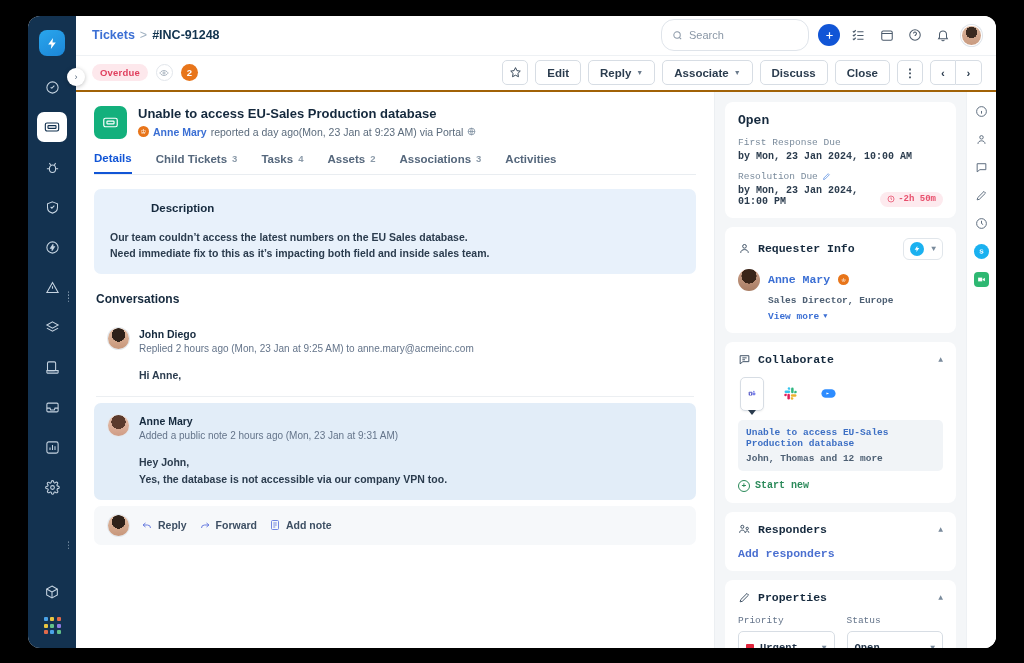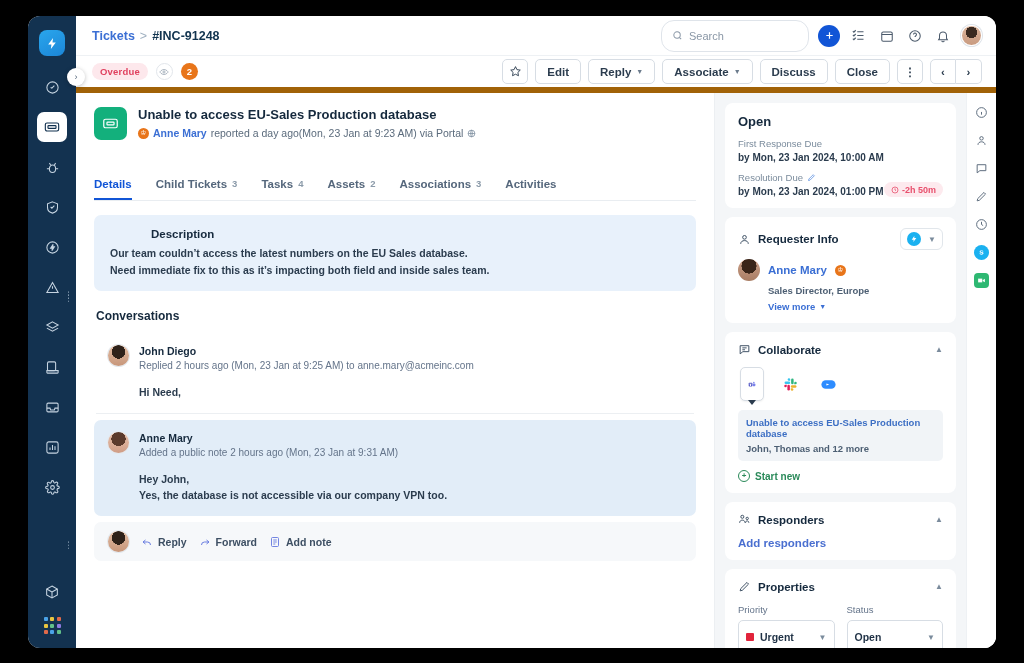--- a/index.html
+++ b/index.html
@@ -93,21 +93,21 @@
   .avatar {
     width:21px; height:21px; border-radius:50%; overflow:hidden; border:1.5px solid #fff;
     box-shadow:0 0 0 1px #dfe4ea;
     background: radial-gradient(circle at 50% 34%, #3a2a20 0 36%, transparent 37%),
                 linear-gradient(#d9b39b,#c99b80);
   }
 
   
   .actionbar {
     height: 40px; display:flex; align-items:center; padding:0 14px 0 16px; gap:8px;
-    border-bottom:6px solid #a16207;
+    border-bottom:2px solid #a16207;
   }
   .tag-overdue {
     background:#fde8ec; color:#e0415f; font-size:9.5px; font-weight:700;
     border-radius:9px; padding:3px 8px; letter-spacing:.2px;
   }
   .eye-chip {
     width:17px;height:17px;border-radius:50%;border:1px solid #e2e6eb;color:#9aa7b4;
     display:flex;align-items:center;justify-content:center;
   }
   .count-chip {
@@ -149,29 +149,29 @@
   .tkt-title { font-size:13px; font-weight:700; color:#15293d; margin-bottom:5px; }
   .tkt-meta { font-size:10.5px; color:#5b6b7c; display:flex; align-items:center; gap:4px; flex-wrap:wrap; }
   .tkt-meta .req-name { color:#3b6fd4; font-weight:700; }
   .crown {
     width:11px;height:11px;border-radius:50%;background:#e8751a;display:inline-flex;
     align-items:center;justify-content:center;color:#fff;font-size:7px;
   }
 
   
   .tabs { display:flex; gap:24px; margin-top:13px; border-bottom:1px solid #e9edf1; }
-  .tab { font-size:11.5px; font-weight:700; color:#55677c; padding-bottom:8px; display:flex; gap:5px; align-items:flex-start;margin-top:25px;}
+  .tab { font-size:11.5px; font-weight:700; color:#55677c; padding-bottom:8px; display:flex; gap:5px; align-items:center;}
   .tab .cnt { font-size:9.5px; color:#8b9aa9; font-weight:700; }
   .tab.active { color:#1155d6; border-bottom:2px solid #1155d6; }
 
   
   .desc-card {
     margin-top:14px; background:#e8f1fb; border-radius:7px; padding:13px 16px;
   }
-  .desc-card h4 { font-size:11.5px; color:#15293d; font-weight:700; margin-bottom:5px;padding-left:41px; }
+  .desc-card h4 { font-size:11.5px; color:#15293d; font-weight:700; margin-bottom:15px;padding-left:41px; }
   .desc-card p { font-size:10.5px; color:#2b3c4e; font-weight:700; line-height:1.55; }
 
   .conv-title { font-size:12px; font-weight:700; color:#15293d; margin:18px 0 10px 2px; }
 
   .msg { border-radius:7px; padding:12px 14px; display:flex; gap:10px; }
   .msg.note { background:#e2edf8; }
   .msg-avatar { width:21px;height:21px;border-radius:50%;flex:0 0 21px; box-shadow:0 0 0 1px #e4e9ee;}
   .av-john { background: radial-gradient(circle at 50% 33%, #2e2119 0 38%, transparent 39%), linear-gradient(#e2bda4,#c7967a); }
   .av-anne { background: radial-gradient(circle at 50% 33%, #5b3a2c 0 40%, transparent 41%), linear-gradient(#e9c3ae,#cf9c85); }
   .msg-name { font-size:10.5px; font-weight:700; color:#15293d; }
@@ -179,21 +179,21 @@
   .msg-body { font-size:10.5px; color:#2b3c4e; font-weight:700; line-height:1.6; margin-top:13px; }
   .msg-divider { height:1px; background:#eceff2; margin:0 2px; }
 
   .reply-bar {
     margin-top:6px; background:#f6f8fa; border-radius:7px; padding:9px 14px;
     display:flex; align-items:center; gap:12px;
   }
   .rb-btn { font-size:10.5px; font-weight:700; color:#3d4f63; display:flex; gap:5px; align-items:center; }
 
   
-  .card { background:#fff; border-radius:8px; padding:11px 13px; margin-bottom:9px; }
+  .card { background:#fff; border-radius:8px; padding:11px 13px; margin-bottom:9px;font-family:Liberation Mono, monospace; }
   .card-hd { display:flex; align-items:center; gap:7px; }
   .card-hd h5 { font-size:11.5px; font-weight:700; color:#15293d; }
   .card-hd .chev { margin-left:auto; color:#7a8b9c; font-size:8px; }
   .st-open { font-size:13px; font-weight:700; color:#15293d; }
   .sla-lbl { font-size:9.5px; color:#7a8b9c; margin-top:9px; display:flex; align-items:center; gap:4px;}
   .sla-val { font-size:10px; font-weight:700; color:#2b3c4e; margin-top:3px; }
   .sla-row { display:flex; align-items:flex-end; }
   .sla-badge {
     margin-left:auto; background:#fdeaee; color:#e8506d; font-size:9px; font-weight:700;
     border-radius:10px; padding:2.5px 7px; display:flex; align-items:center; gap:3px;
@@ -489,21 +489,21 @@
         </div>
 
         <div class="conv-title">Conversations</div>
 
         <div class="msg">
           <div class="msg-avatar av-john"></div>
           <div style="min-width:0">
             <div class="msg-name">John Diego</div>
             <div class="msg-sub">Replied 2 hours ago (Mon, 23 Jan at 9:25 AM) to anne.mary@acmeinc.com</div>
             <div class="msg-body">
-              <div>Hi Need,</div>
+              <div>Hi Anne,</div>
             </div>
           </div>
         </div>
         <div class="msg-divider"></div>
 
         <div class="msg note" style="margin-top:6px">
           <div class="msg-avatar av-anne"></div>
           <div style="min-width:0">
             <div class="msg-name">Anne Mary</div>
             <div class="msg-sub">Added a public note 2 hours ago (Mon, 23 Jan at 9:31 AM)</div>

